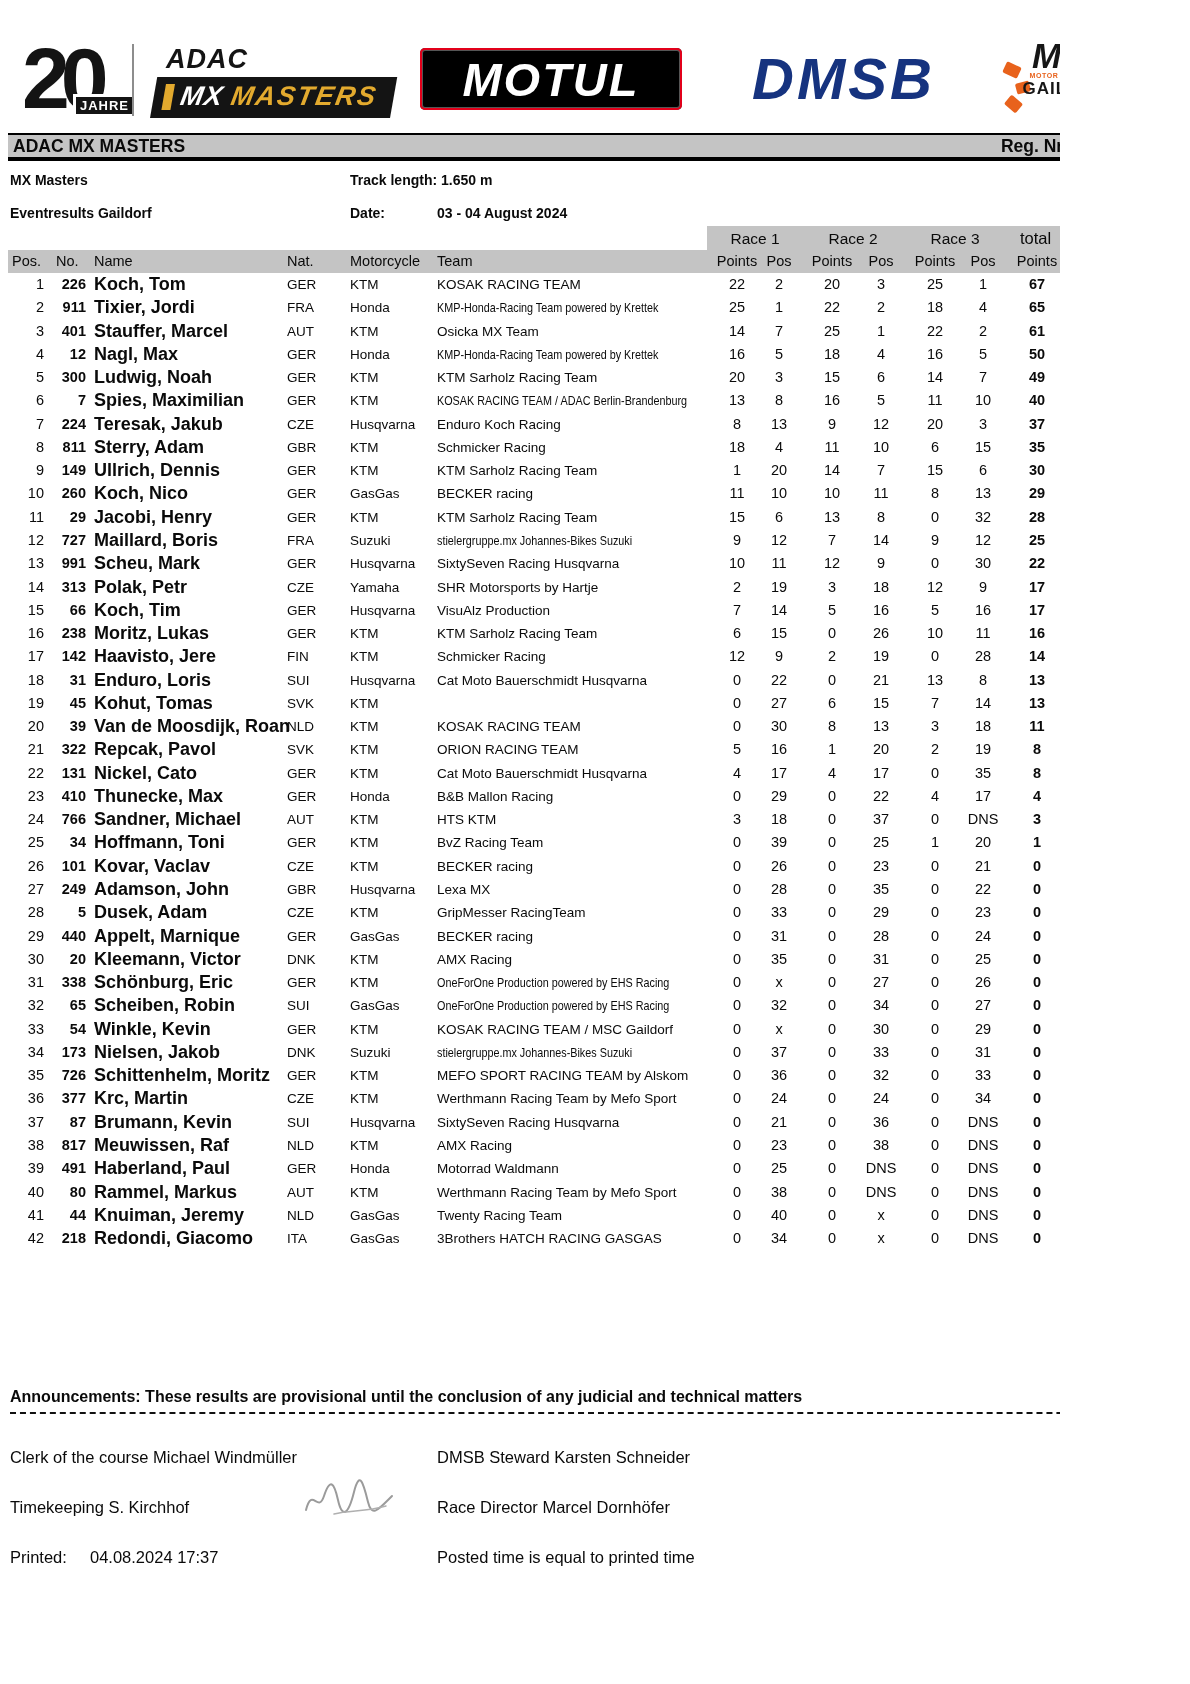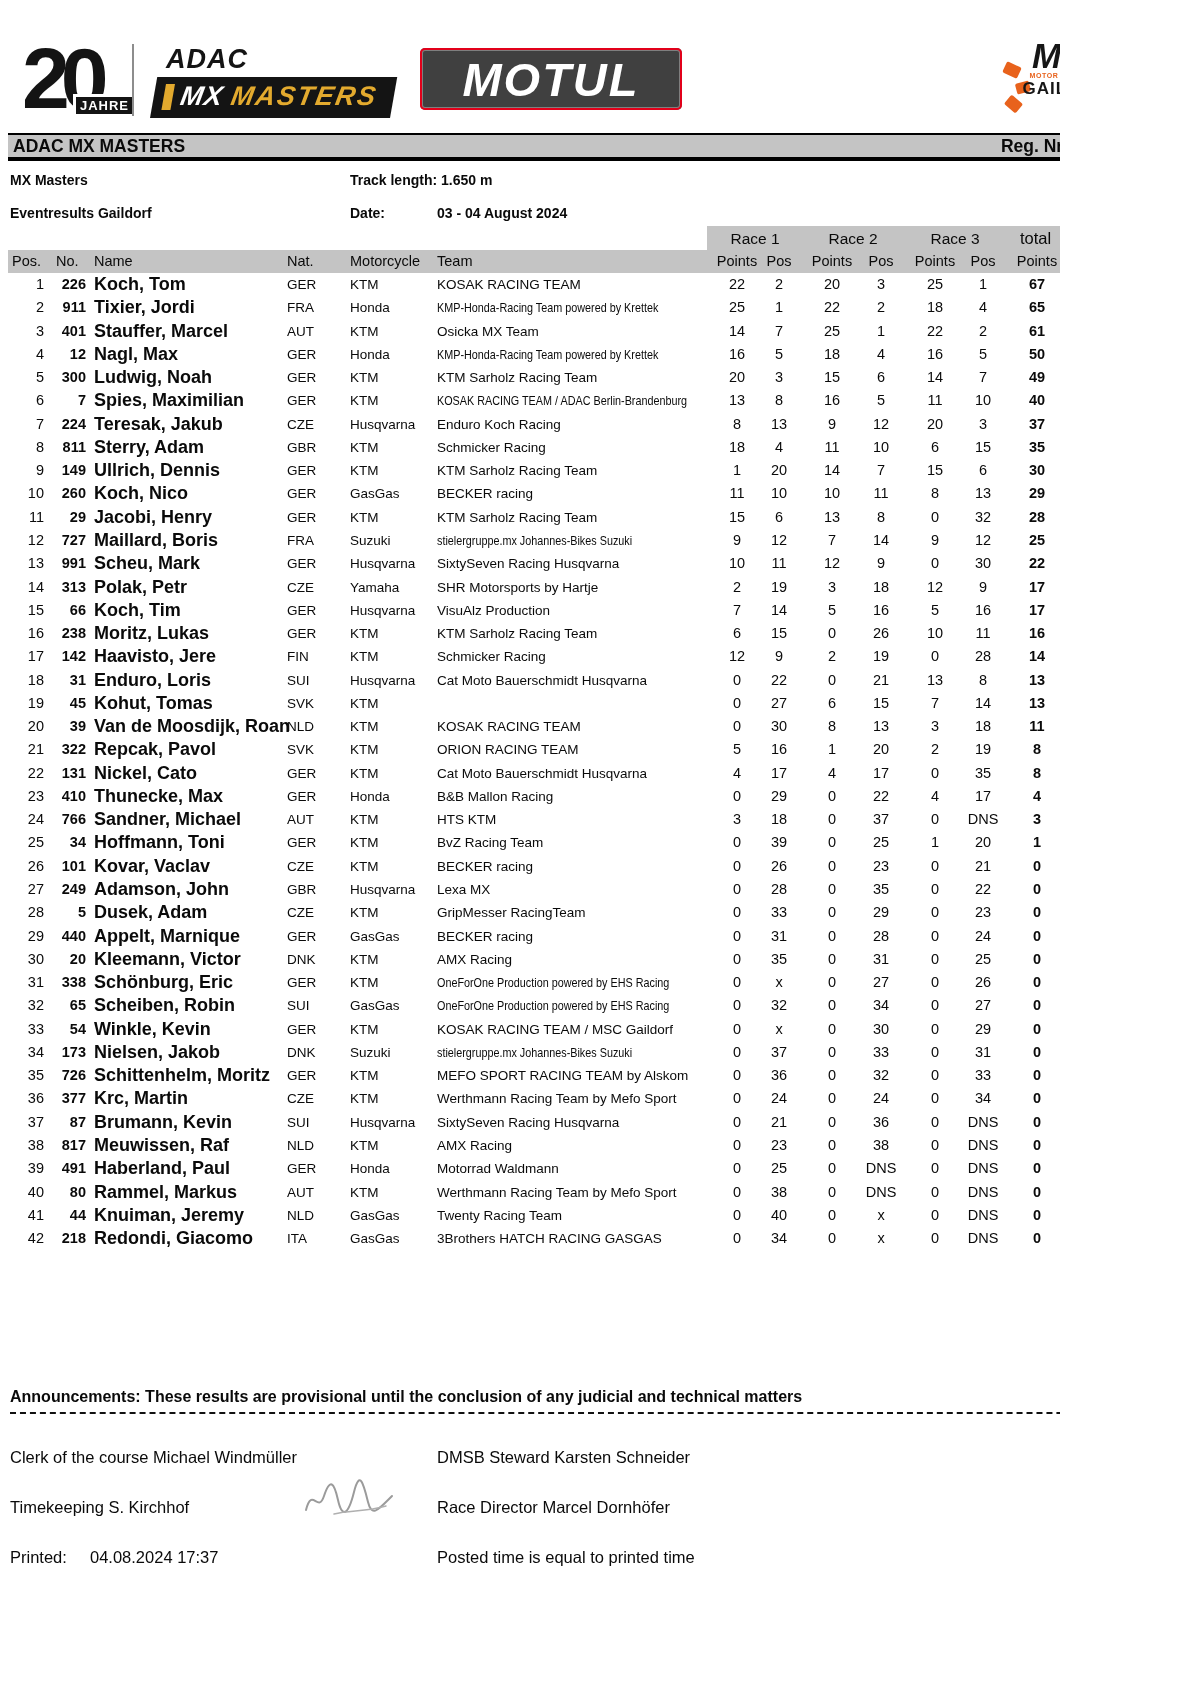--- a/index.html
+++ b/index.html
@@ -12,21 +12,21 @@
   .jahre-box{position:absolute;right:-10px;bottom:3px;background:#141414;color:#fff;
              font-size:13px;font-weight:bold;padding:1px 4px;border:3px solid #fff;letter-spacing:1px;}
   .logo-divider{position:absolute;left:132px;top:44px;width:2px;height:72px;background:#8d8d8d;}
   .logo-adac{position:absolute;left:150px;top:44px;}
   .adac-top{font-size:27px;font-weight:900;font-style:italic;color:#141414;margin-left:16px;letter-spacing:1px;}
   .adac-box{margin-top:2px;background:#141414;transform:skewX(-10deg);transform-origin:left bottom;
             display:flex;align-items:center;gap:8px;padding:4px 16px 6px 10px;}
   .adac-slash{width:9px;height:26px;background:#e3aa2e;}
   .adac-mx{color:#fff;font-size:27px;font-weight:900;font-style:italic;letter-spacing:1px;}
   .adac-masters{color:#e3aa2e;font-size:27px;font-weight:900;font-style:italic;letter-spacing:2px;}
-  .logo-motul{position:absolute;left:420px;top:48px;width:262px;height:62px;background:#404040;
+  .logo-motul{position:absolute;left:420px;top:48px;width:262px;height:62px;background:#000000;
               border-radius:5px;display:flex;align-items:center;justify-content:center;
               box-shadow:inset 0 0 0 2px #e2001a, inset 0 0 0 3px #ffffff55;}
   .logo-motul span{color:#fff;font-size:47px;font-weight:900;font-style:italic;letter-spacing:2px;}
   .logo-dmsb{position:absolute;left:752px;top:50px;color:#16337f;font-size:58px;font-weight:900;
              font-style:italic;letter-spacing:3px;line-height:58px;}
   .logo-msc{position:absolute;left:1006px;top:40px;width:130px;height:86px;text-align:center;}
   .msc-name{font-size:35px;font-weight:900;font-style:italic;color:#161616;line-height:32px;position:relative;z-index:2;}
   .msc-sub{font-size:7px;font-weight:bold;color:#e8621c;letter-spacing:0.6px;position:relative;z-index:2;}
   .msc-city{font-size:17px;font-weight:900;color:#161616;letter-spacing:1px;position:relative;z-index:2;}
   .track{position:absolute;background:#e8621c;border-radius:2px;z-index:1;}
@@ -97,20 +97,21 @@
     <div class="adac-top">ADAC</div>
     <div class="adac-box">
       <span class="adac-slash"></span>
       <span class="adac-mx">MX</span>
       <span class="adac-masters">MASTERS</span>
     </div>
   </div>
   <div class="logo-motul">
     <span>MOTUL</span>
   </div>
+  <div class="logo-dmsb">DMSB</div>
   <div class="logo-msc">
     <i class="track" style="left:-2px;top:24px;width:16px;height:12px;transform:rotate(25deg)"></i>
     <i class="track" style="left:10px;top:42px;width:14px;height:11px;transform:rotate(-15deg)"></i>
     <i class="track" style="left:0px;top:58px;width:15px;height:12px;transform:rotate(40deg)"></i>
     <i class="track" style="left:104px;top:10px;width:14px;height:11px;transform:rotate(20deg)"></i>
     <i class="track" style="left:116px;top:28px;width:15px;height:12px;transform:rotate(-30deg)"></i>
     <i class="track" style="left:108px;top:46px;width:14px;height:11px;transform:rotate(10deg)"></i>
     <i class="track" style="left:118px;top:62px;width:13px;height:11px;transform:rotate(-20deg)"></i>
     <i class="track" style="left:90px;top:2px;width:12px;height:10px;transform:rotate(-40deg)"></i>
     <div class="msc-name">MSC</div>

